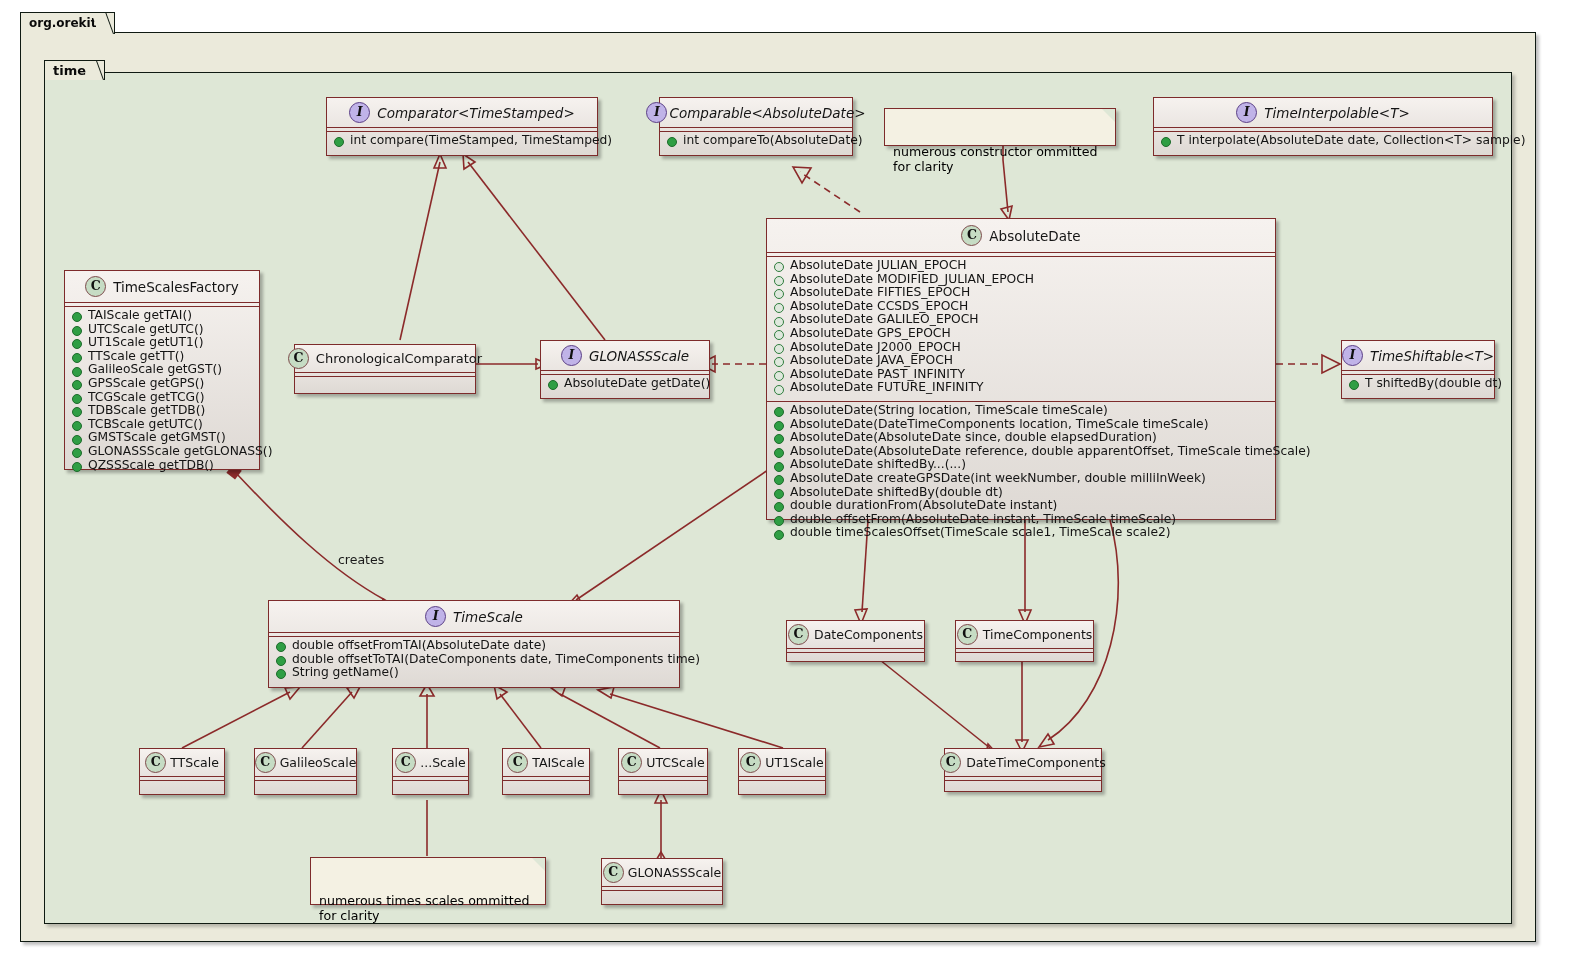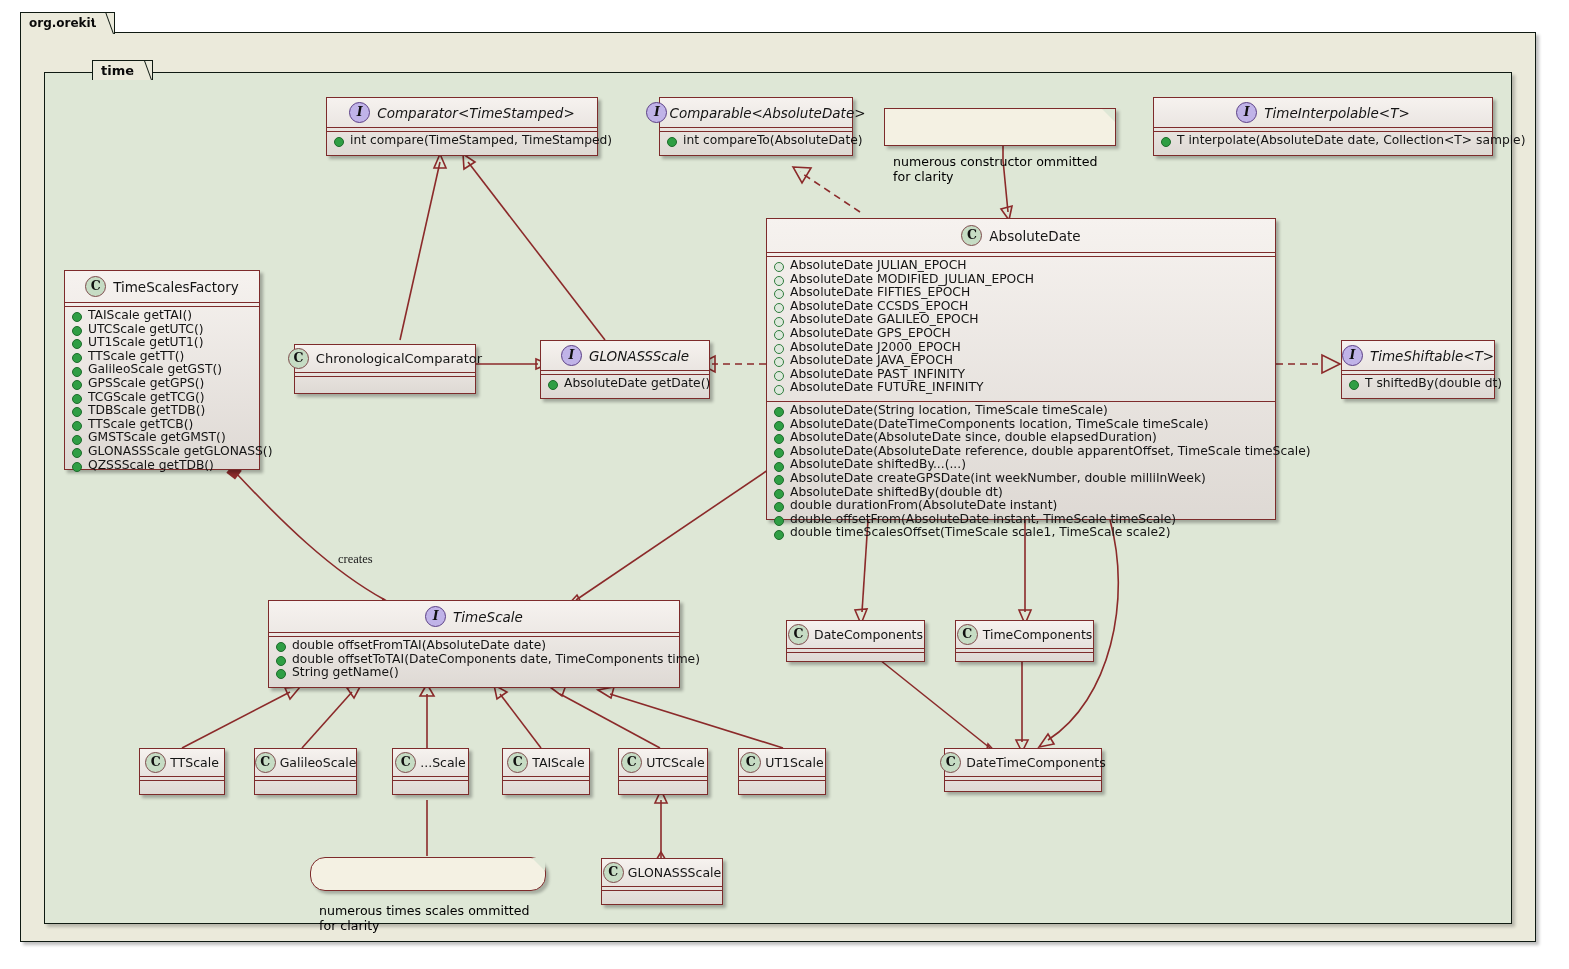--- a/index.html
+++ b/index.html
@@ -10,21 +10,21 @@
   .pkg{position:absolute;box-sizing:border-box;border:1.5px solid #0f1a12;}
   .pkg-outer{left:20px;top:32px;width:1516px;height:910px;background:#ebeadb;
              box-shadow:3px 3px 3px rgba(0,0,0,.25);}
   .pkg-inner{left:44px;top:72px;width:1468px;height:852px;background:#dee7d6;
              box-shadow:3px 3px 3px rgba(0,0,0,.22);}
   .pkg-tab{position:absolute;box-sizing:border-box;border:1.5px solid #0f1a12;border-bottom:none;
            background:#ebeadb;font-weight:bold;font-size:12px;color:#0a0a0a;
            padding:2px 18px 2px 8px;line-height:16px;}
   .pkg-tab::after{content:"";position:absolute;right:-1px;top:-1.5px;width:0;height:0;}
   .tab-outer{left:20px;top:12px;height:22px;}
-  .tab-inner{left:44px;top:60px;height:20px;font-size:13px;margin-left:48px;}
+  .tab-inner{left:44px;top:60px;height:20px;font-size:13px;}
   .tab-skew{position:absolute;width:14px;top:0;bottom:0;right:0;background:#ebeadb;
             border-right:1.5px solid #0f1a12;transform:skewX(20deg);transform-origin:bottom left;}
 
   
   .box{position:absolute;box-sizing:border-box;border:1.5px solid #7d2b2b;
        background:linear-gradient(180deg,#f6f2ef 0%,#ded9d4 100%);
        box-shadow:3px 3px 3px rgba(0,0,0,.28);}
   .box .hdr{display:flex;align-items:center;justify-content:center;gap:7px;
             padding:4px 8px;font-size:13.5px;color:#141414;white-space:nowrap;}
   .box .hdr.italic{font-style:italic;}
@@ -40,26 +40,26 @@
   
   .marker{flex:none;width:19px;height:19px;border-radius:50%;display:flex;
           align-items:center;justify-content:center;font-size:12.5px;font-weight:bold;
           font-family:"DejaVu Serif","Liberation Serif",serif;line-height:1;}
   .marker.cls{background:#c6dcc4;border:1.6px solid #7d4b4b;color:#101010;}
   .marker.iface{background:#c0b3e8;border:1.6px solid #5b3f86;color:#101010;}
 
   
   .note{position:absolute;box-sizing:border-box;border:1.5px solid #7d2b2b;
         background:#f4f1e3;box-shadow:3px 3px 3px rgba(0,0,0,.25);
-        font-size:12.6px;line-height:15px;color:#000000;padding:15px 8px;}
+        font-size:12.6px;line-height:15px;color:#000000;padding:5px 8px;}
   .note-fold2{position:absolute;right:0;top:0;width:0;height:0;
               border-left:13px solid transparent;border-top:13px solid #dee7d6;}
 
   
-  .edge-label{position:absolute;font-size:12.5px;color:#1a1a1a;font-family:Liberation Serif, serif;}
+  .edge-label{position:absolute;font-size:12.5px;color:#1a1a1a;}
 
   svg.wires{position:absolute;left:0;top:0;width:1569px;height:969px;overflow:visible;pointer-events:none;}
   svg.wires path,svg.wires line{fill:none;stroke:#8b2a2a;stroke-width:1.6;}
   .fillw{fill:#dee7d6;}
   .fillr{fill:#8b2a2a;}
 </style>
 </head>
 <body>
 
 <div id="stage">
@@ -329,21 +329,21 @@
       <div class="member">
           <span class="dot pub"></span>
           <span>TCGScale getTCG()</span>
         </div>
       <div class="member">
           <span class="dot pub"></span>
           <span>TDBScale getTDB()</span>
         </div>
       <div class="member">
           <span class="dot pub"></span>
-          <span>TTScale getTCB()</span>
+          <span>TCBScale getUTC()</span>
         </div>
       <div class="member">
           <span class="dot pub"></span>
           <span>GMSTScale getGMST()</span>
         </div>
       <div class="member">
           <span class="dot pub"></span>
           <span>GLONASSScale getGLONASS()</span>
         </div>
       <div class="member">
@@ -500,21 +500,21 @@
       <div class="sep" style="margin-top:3px;"></div>
       <div class="compart" style="height:8px;"></div>
   </div>
 
   <div class="note" style="left:884px;top:108px;width:232px;height:38px;white-space:pre-line;">
     <span class="note-fold2"></span>
     <span>numerous constructor ommitted
 for clarity</span>
   </div>
 
-  <div class="note" style="left:310px;top:857px;width:236px;height:34px;white-space:pre-line;border-radius:15px;">
+  <div class="note" style="left:310px;top:857px;width:236px;height:48px;white-space:pre-line;">
     <span class="note-fold2"></span>
     <span>numerous times scales ommitted
 for clarity</span>
   </div>
 
   <div class="edge-label" style="left:338px;top:552px;">creates</div>
 
 </div>
 
 </body></html>

